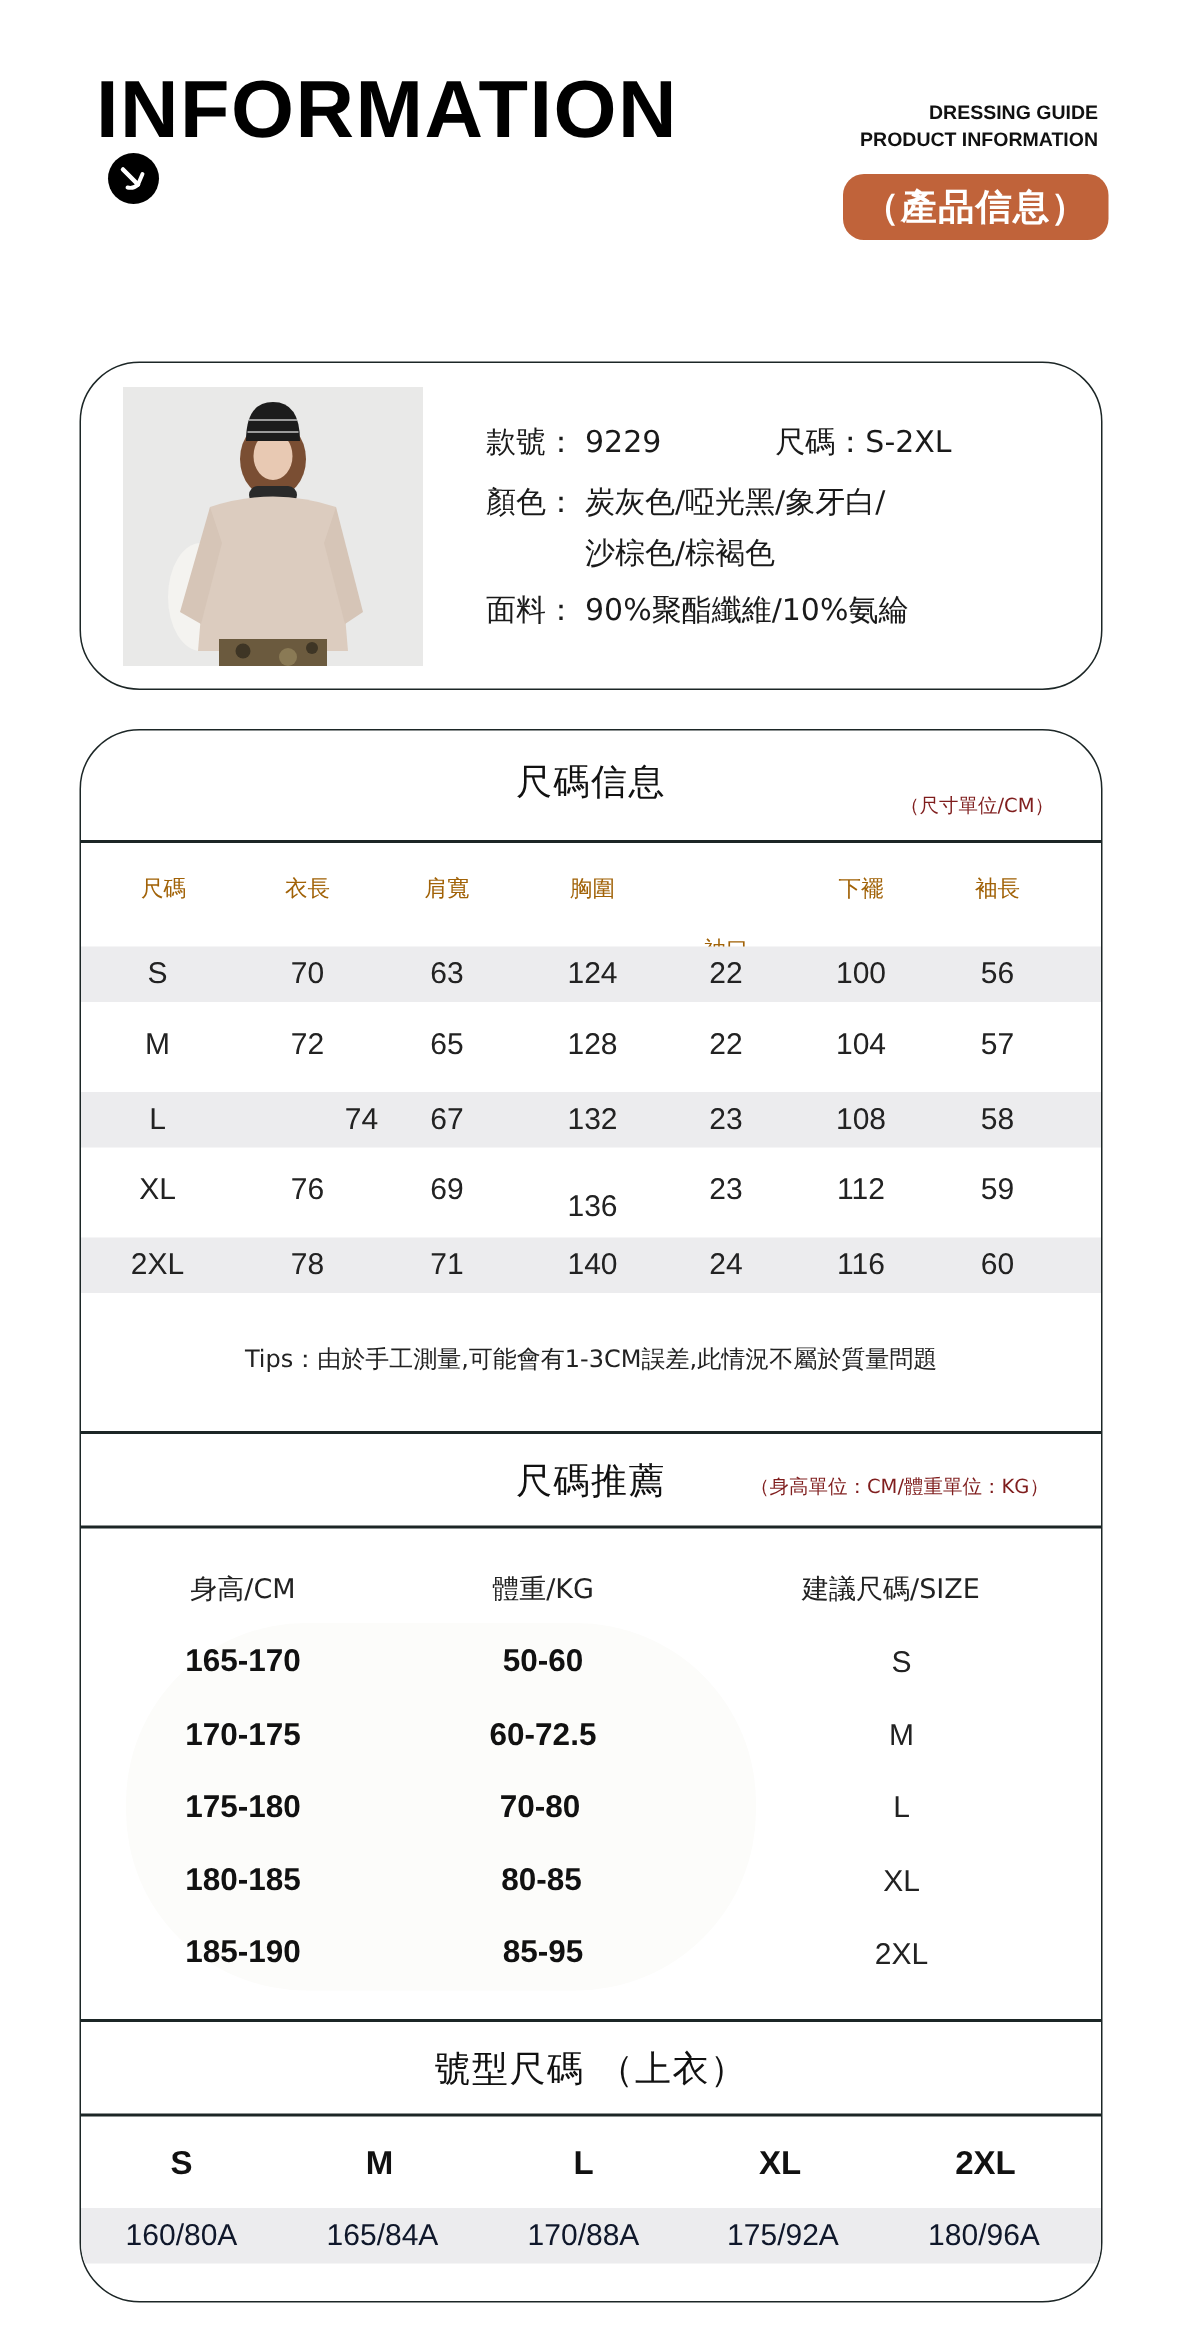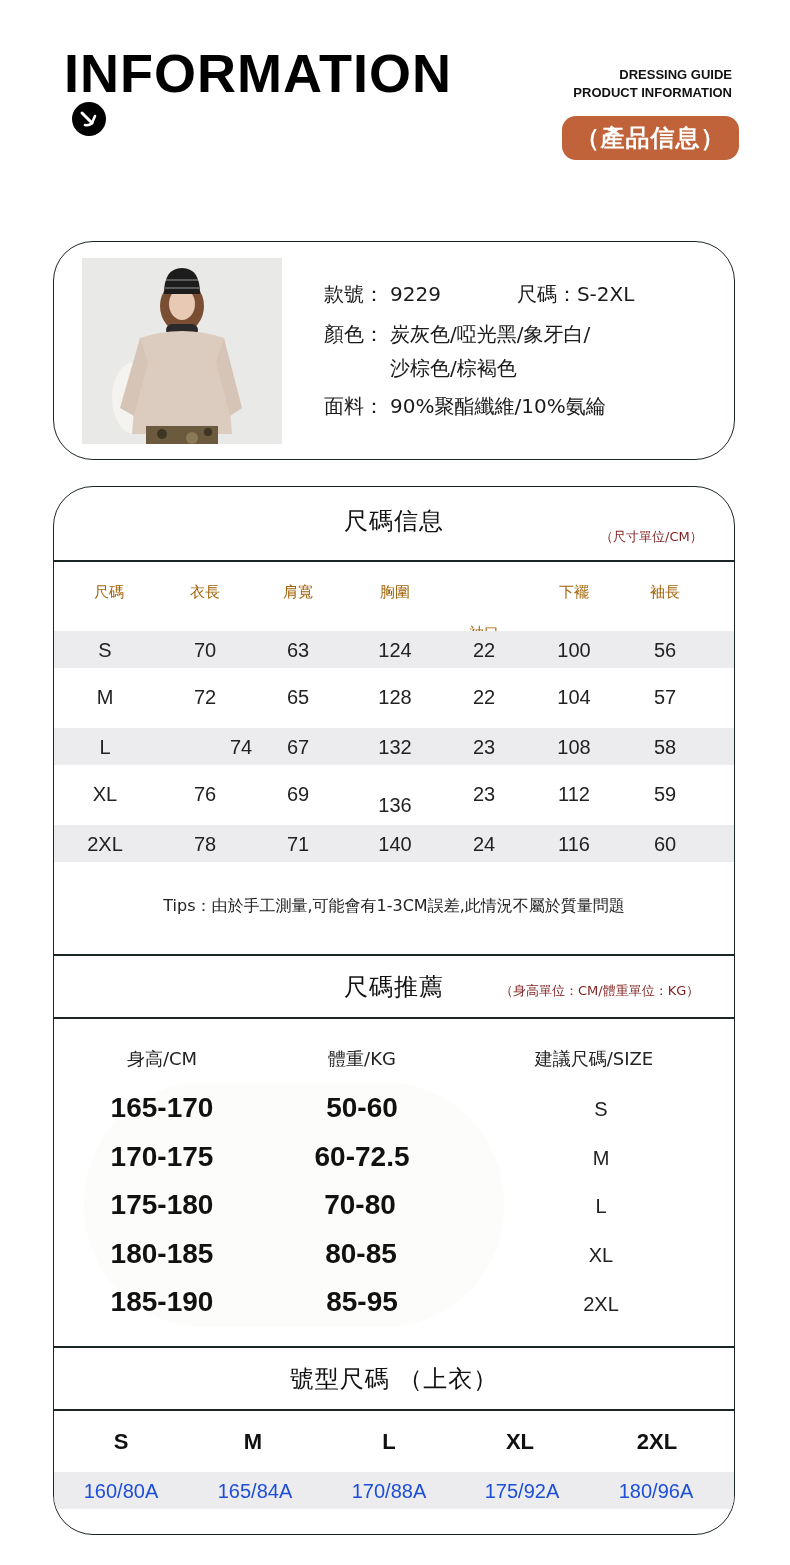--- a/index.html
+++ b/index.html
@@ -62,28 +62,28 @@
   .data-row.shade { background: #ececee; }
   .cell { position: absolute; top: 50%; transform: translate(-50%, -50%); font-family: "Liberation Sans", sans-serif; font-size: 20px; color: #222; white-space: nowrap; }
 
   .tips { position: absolute; top: 409px; left: 0; right: 0; text-align: center; font-size: 16px; color: #222; }
 
   .rec-head { position: absolute; top: 560px; font-size: 18px; color: #222; transform: translateX(-50%); white-space: nowrap; }
   .rec-glow {
     position: absolute; left: 30px; top: 595px; width: 420px; height: 245px;
     border-radius: 120px; background: #fcfcfa;
   }
-  .rec-cell { position: absolute; transform: translate(-50%, -50%); font-family: "Liberation Sans", sans-serif; font-size: 28px; white-space: nowrap; }
+  .rec-cell { position: absolute; transform: translate(-50%, -50%); font-family: "Liberation Sans", sans-serif; font-size: 21px; white-space: nowrap; }
   .rec-cell.bold { font-weight: 700; color: #111; }
   .rec-cell.size { color: #222; font-size: 20px; }
 
   .code-title { position: absolute; top: 876px; left: 0; right: 0; text-align: center; font-size: 24px; color: #111; letter-spacing: 1px; }
   .code-size { position: absolute; top: 955px; transform: translate(-50%, -50%); font-family: "Liberation Sans", sans-serif; font-weight: 700; font-size: 22px; color: #111; }
   .code-row { position: absolute; left: 0; right: 0; top: 985px; height: 37px; background: #ececee; }
-  .code-val { position: absolute; top: 50%; transform: translate(-50%, -50%); font-family: "Liberation Sans", sans-serif; font-size: 20px; color: #1d4ed8; white-space: nowrap; }
+  .code-val { position: absolute; top: 50%; transform: translate(-50%, -50%); font-family: "Liberation Sans", sans-serif; font-size: 20px; color: #0f172a; white-space: nowrap; }
 </style>
 </head>
 <body>
 
 <div class="hero-title">
   <div class="line">INFORMATION</div>
   <div class="line">
     <span class="logo-icon">
       <svg width="22" height="22" viewBox="0 0 22 22">
         <path d="M4 5 L14 15" stroke="#fff" stroke-width="3" stroke-linecap="round" fill="none"></path>

